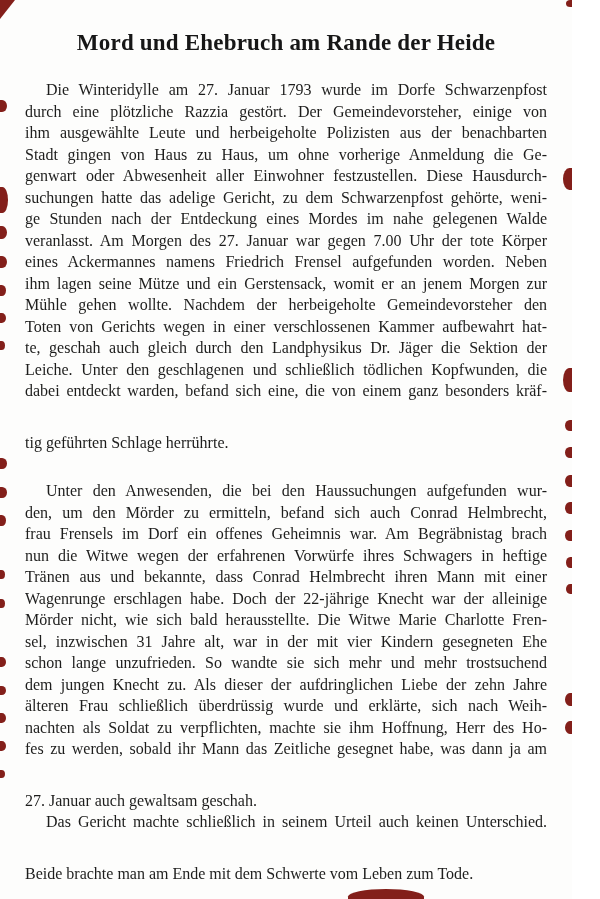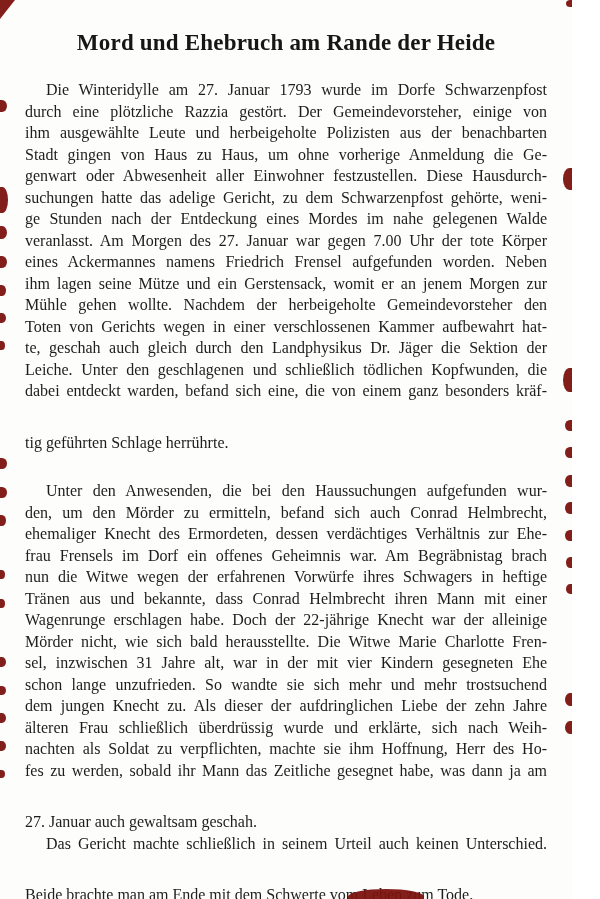--- a/index.html
+++ b/index.html
@@ -89,21 +89,20 @@
         <div class="line">Mühle gehen wollte. Nachdem der herbeigeholte Gemeindevorsteher den</div>
         <div class="line">Toten von Gerichts wegen in einer verschlossenen Kammer aufbewahrt hat-</div>
         <div class="line">te, geschah auch gleich durch den Landphysikus Dr. Jäger die Sektion der</div>
         <div class="line">Leiche. Unter den geschlagenen und schließlich tödlichen Kopfwunden, die</div>
         <div class="line">dabei entdeckt warden, befand sich eine, die von einem ganz besonders kräf-</div>
         <div class="line last">tig geführten Schlage herrührte.</div>
       </div>
       <div class="paragraph space-before">
         <div class="line first">Unter den Anwesenden, die bei den Haussuchungen aufgefunden wur-</div>
         <div class="line">den, um den Mörder zu ermitteln, befand sich auch Conrad Helmbrecht,</div>
-        <div class="line">ehemaliger Knecht des Ermordeten, dessen verdächtiges Verhältnis zur Ehe-</div>
         <div class="line">frau Frensels im Dorf ein offenes Geheimnis war. Am Begräbnistag brach</div>
         <div class="line">nun die Witwe wegen der erfahrenen Vorwürfe ihres Schwagers in heftige</div>
         <div class="line">Tränen aus und bekannte, dass Conrad Helmbrecht ihren Mann mit einer</div>
         <div class="line">Wagenrunge erschlagen habe. Doch der 22-jährige Knecht war der alleinige</div>
         <div class="line">Mörder nicht, wie sich bald herausstellte. Die Witwe Marie Charlotte Fren-</div>
         <div class="line">sel, inzwischen 31 Jahre alt, war in der mit vier Kindern gesegneten Ehe</div>
         <div class="line">schon lange unzufrieden. So wandte sie sich mehr und mehr trostsuchend</div>
         <div class="line">dem jungen Knecht zu. Als dieser der aufdringlichen Liebe der zehn Jahre</div>
         <div class="line">älteren Frau schließlich überdrüssig wurde und erklärte, sich nach Weih-</div>
         <div class="line">nachten als Soldat zu verpflichten, machte sie ihm Hoffnung, Herr des Ho-</div>

